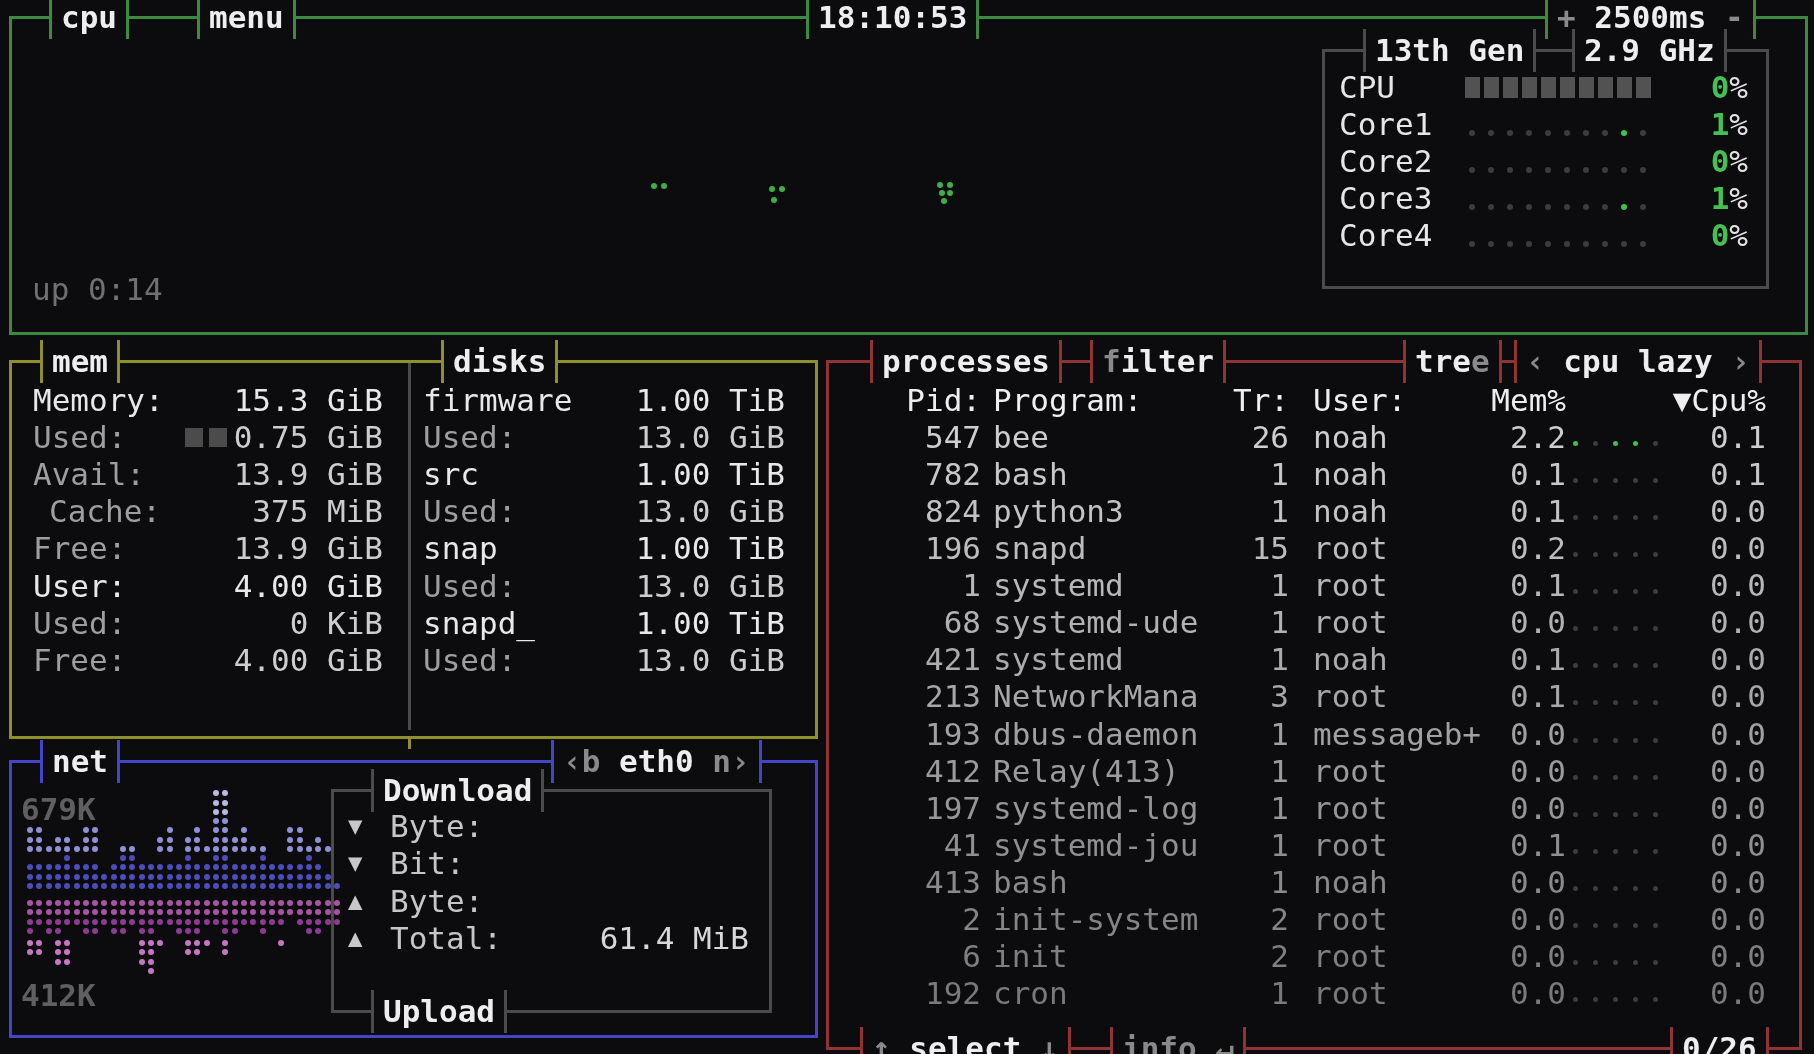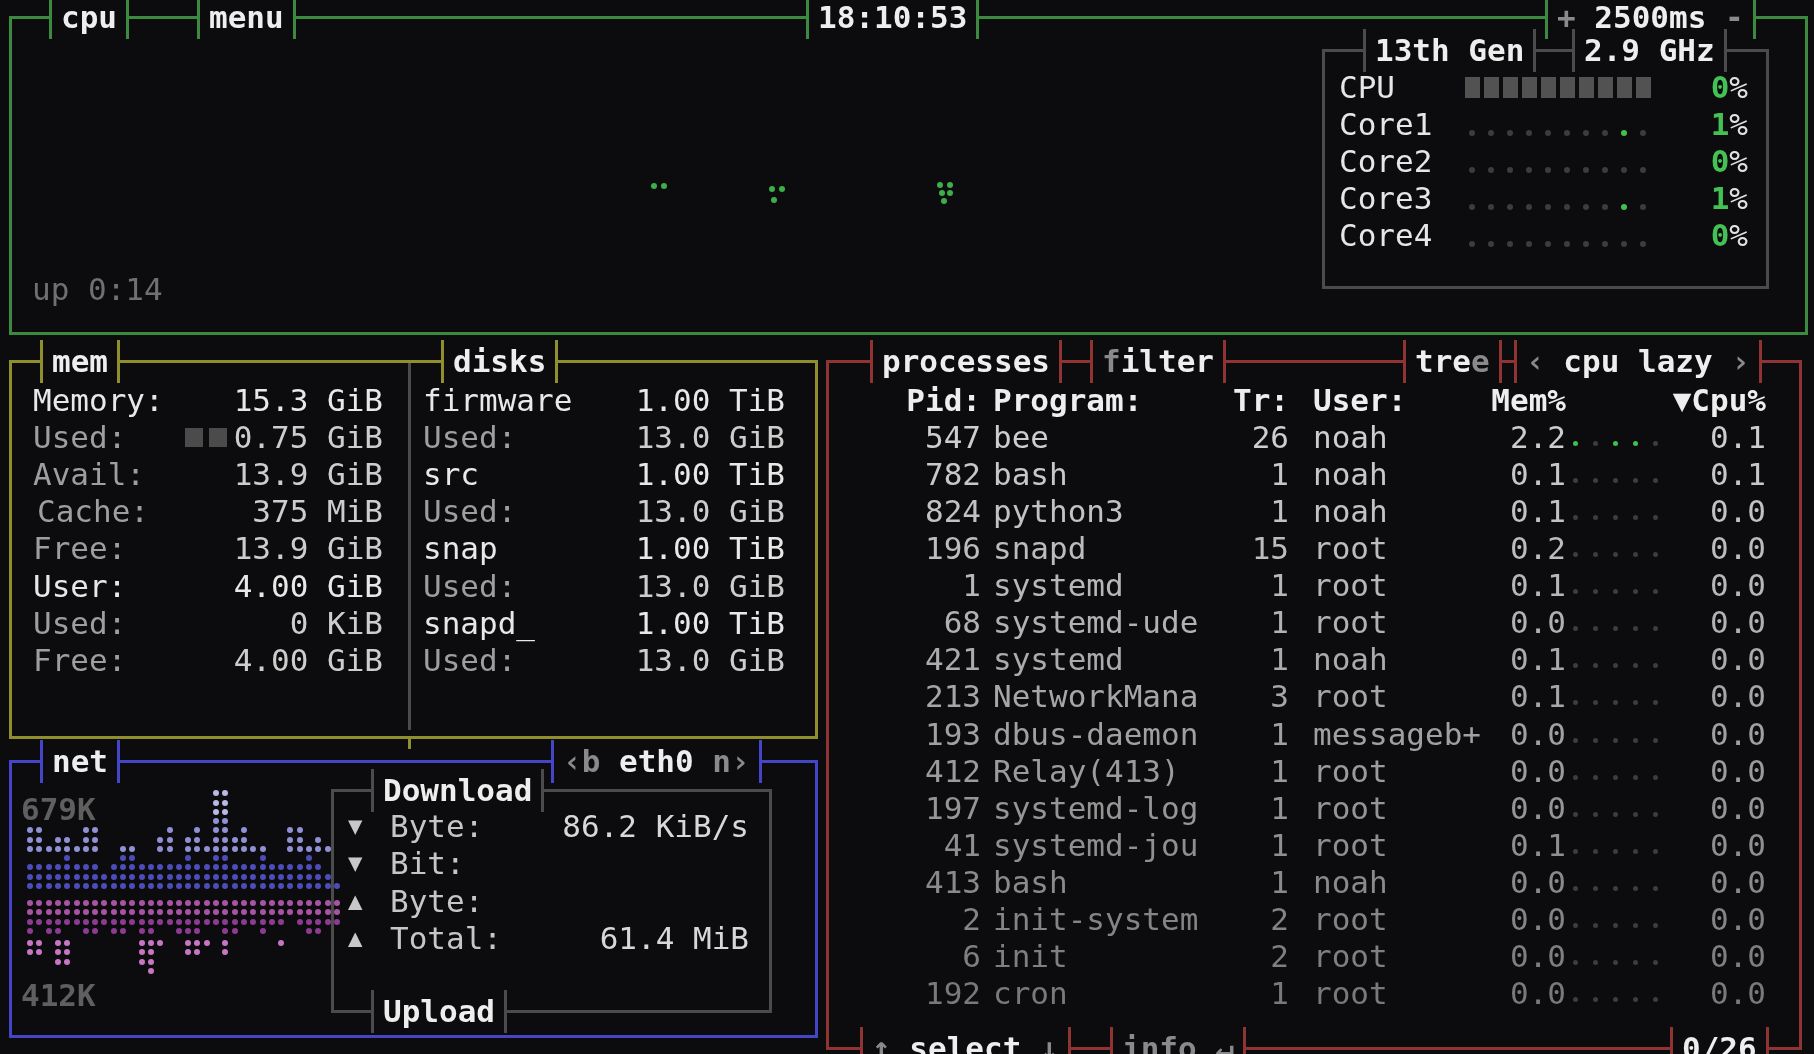--- a/index.html
+++ b/index.html
@@ -16,21 +16,21 @@
   .tab.bottom{top:auto;bottom:-23px;}
   .t-green{border-color:#3b8a40;}
   .t-olive{border-color:#8f8f2e;}
   .t-blue{border-color:#4545c8;}
   .t-red{border-color:#8f3333;}
   .t-gray{border-color:#4b4b4b;}
   .line{position:absolute;height:37px;white-space:pre;}
   .lbl-dim{color:#9e9e9e;}
   .lbl-bright{color:#e8e8e8;}
   .hot{color:#8a8a8a;}
-  .whitebold{color:#eeeeee;font-weight:bold;}
+  .whitebold{color:#eeeeee;font-weight:normal;}
   .graydim{color:#5f5f5f;font-weight:bold;}
   .greenpct{color:#44c154;font-weight:bold;}
   .pctsign{color:#e2e2e2;}
   .dot{position:absolute;border-radius:50%;}
   .mblock{position:absolute;background:#4b4b4b;}
   .cell{position:absolute;top:0;}
   .ra{text-align:right;}
 </style>
 </head>
 <body>
@@ -71,21 +71,21 @@
 
   <div class="panel b-olive" style="left:9px;top:360px;width:803px;height:373px;">
     <div class="tab t-olive" style="left:28px;">mem</div>
     <div class="tab t-olive" style="left:429px;">disks</div>
     <div style="position:absolute;left:396px;top:0px;width:3px;height:367px;background:#4b4b4b;"></div>
     <div style="position:absolute;left:396px;bottom:-13px;width:3px;height:13px;background:#8f8f2e;"></div>
     <div id="mem-rows">
         <div class="line" style="left:21px;top:19px;width:350px;"><div class="lbl-bright cell" style="left:0;">Memory:</div><div class="lbl-bright cell ra" style="right:0;left:auto;width:200px;">15.3 GiB</div></div>
         <div class="line" style="left:21px;top:56.1px;width:350px;"><div class="lbl-dim cell" style="left:0;">Used:</div><div class="mblock" style="left:152px;top:9px;width:18px;height:19px;"></div><div class="mblock" style="left:176px;top:9px;width:18px;height:19px;"></div><div class=" cell ra" style="right:0;left:auto;width:200px;">0.75 GiB</div></div>
         <div class="line" style="left:21px;top:93.2px;width:350px;"><div class="lbl-dim cell" style="left:0;">Avail:</div><div class=" cell ra" style="right:0;left:auto;width:200px;">13.9 GiB</div></div>
-        <div class="line" style="left:21px;top:130.3px;width:350px;"><div class="lbl-dim cell" style="left:4px;">Cache:</div><div class=" cell ra" style="right:0;left:auto;width:200px;">375 MiB</div></div>
+        <div class="line" style="left:21px;top:130.3px;width:350px;"><div class="lbl-dim cell" style="left:16px;">Cache:</div><div class=" cell ra" style="right:0;left:auto;width:200px;">375 MiB</div></div>
         <div class="line" style="left:21px;top:167.4px;width:350px;"><div class="lbl-dim cell" style="left:0;">Free:</div><div class=" cell ra" style="right:0;left:auto;width:200px;">13.9 GiB</div></div>
         <div class="line" style="left:21px;top:204.5px;width:350px;"><div class="lbl-bright cell" style="left:0;">User:</div><div class="lbl-bright cell ra" style="right:0;left:auto;width:200px;">4.00 GiB</div></div>
         <div class="line" style="left:21px;top:241.60000000000002px;width:350px;"><div class="lbl-dim cell" style="left:0;">Used:</div><div class=" cell ra" style="right:0;left:auto;width:200px;">0 KiB</div></div>
         <div class="line" style="left:21px;top:278.7px;width:350px;"><div class="lbl-dim cell" style="left:0;">Free:</div><div class=" cell ra" style="right:0;left:auto;width:200px;">4.00 GiB</div></div>
       </div>
     <div id="disk-rows">
         <div class="line" style="left:411px;top:19px;width:362px;"><div class="lbl-bright cell" style="left:0;">firmware</div><div class="lbl-bright cell ra" style="right:0;left:auto;width:200px;">1.00 TiB</div></div>
         <div class="line" style="left:411px;top:56.1px;width:362px;"><div class="lbl-dim cell" style="left:0;">Used:</div><div class=" cell ra" style="right:0;left:auto;width:200px;">13.0 GiB</div></div>
         <div class="line" style="left:411px;top:93.2px;width:362px;"><div class="lbl-bright cell" style="left:0;">src</div><div class="lbl-bright cell ra" style="right:0;left:auto;width:200px;">1.00 TiB</div></div>
         <div class="line" style="left:411px;top:130.3px;width:362px;"><div class="lbl-dim cell" style="left:0;">Used:</div><div class=" cell ra" style="right:0;left:auto;width:200px;">13.0 GiB</div></div>
@@ -414,21 +414,21 @@
         <div class="dot" style="left:316.90000000000003px;top:112px;width:6px;height:6px;background:#a853a4;"></div>
         <div class="dot" style="left:316.90000000000003px;top:121.3px;width:6px;height:6px;background:#a853a4;"></div>
         <div class="dot" style="left:316.90000000000003px;top:130.6px;width:6px;height:6px;background:#8d3a92;"></div>
       </div>
   </div>
 
   <div class="panel b-gray" style="left:331px;top:789px;width:435px;height:218px;">
     <div class="tab t-gray" style="left:37px;">Download</div>
     <div class="tab t-gray bottom" style="left:37px;">Upload</div>
     <div id="net-rows">
-        <div class="line" style="left:0;top:16px;width:429px;"><div class="cell" style="left:14px;color:#c8c8c8;font-size:24px;">▼</div><div class="cell" style="left:56px;color:#c6c6c6;">Byte:</div><div class="cell ra" style="right:14px;left:auto;width:260px;color:#d8d8d8;">86.2 KiB/s</div></div>
+        <div class="line" style="left:0;top:16px;width:429px;"><div class="cell" style="left:14px;color:#c8c8c8;font-size:24px;">▼</div><div class="cell" style="left:56px;color:#c6c6c6;">Byte:</div></div>
         <div class="line" style="left:0;top:53.4px;width:429px;"><div class="cell" style="left:14px;color:#c8c8c8;font-size:24px;">▼</div><div class="cell" style="left:56px;color:#c6c6c6;">Bit:</div></div>
         <div class="line" style="left:0;top:90.8px;width:429px;"><div class="cell" style="left:14px;color:#c8c8c8;font-size:24px;">▲</div><div class="cell" style="left:56px;color:#c6c6c6;">Byte:</div></div>
         <div class="line" style="left:0;top:128.2px;width:429px;"><div class="cell" style="left:14px;color:#c8c8c8;font-size:24px;">▲</div><div class="cell" style="left:56px;color:#c6c6c6;">Total:</div><div class="cell ra" style="right:14px;left:auto;width:260px;color:#d8d8d8;">61.4 MiB</div></div>
       </div>
   </div>
 
   <div class="panel b-red" style="left:826px;top:360px;width:970px;height:684px;">
     <div class="tab t-red" style="left:41px;">processes</div>
     <div class="tab t-red" style="left:261px;"><span class="hot">f</span><span>ilter</span></div>
     <div class="tab t-red" style="left:574px;"><span>tre</span><span class="hot">e</span></div>

